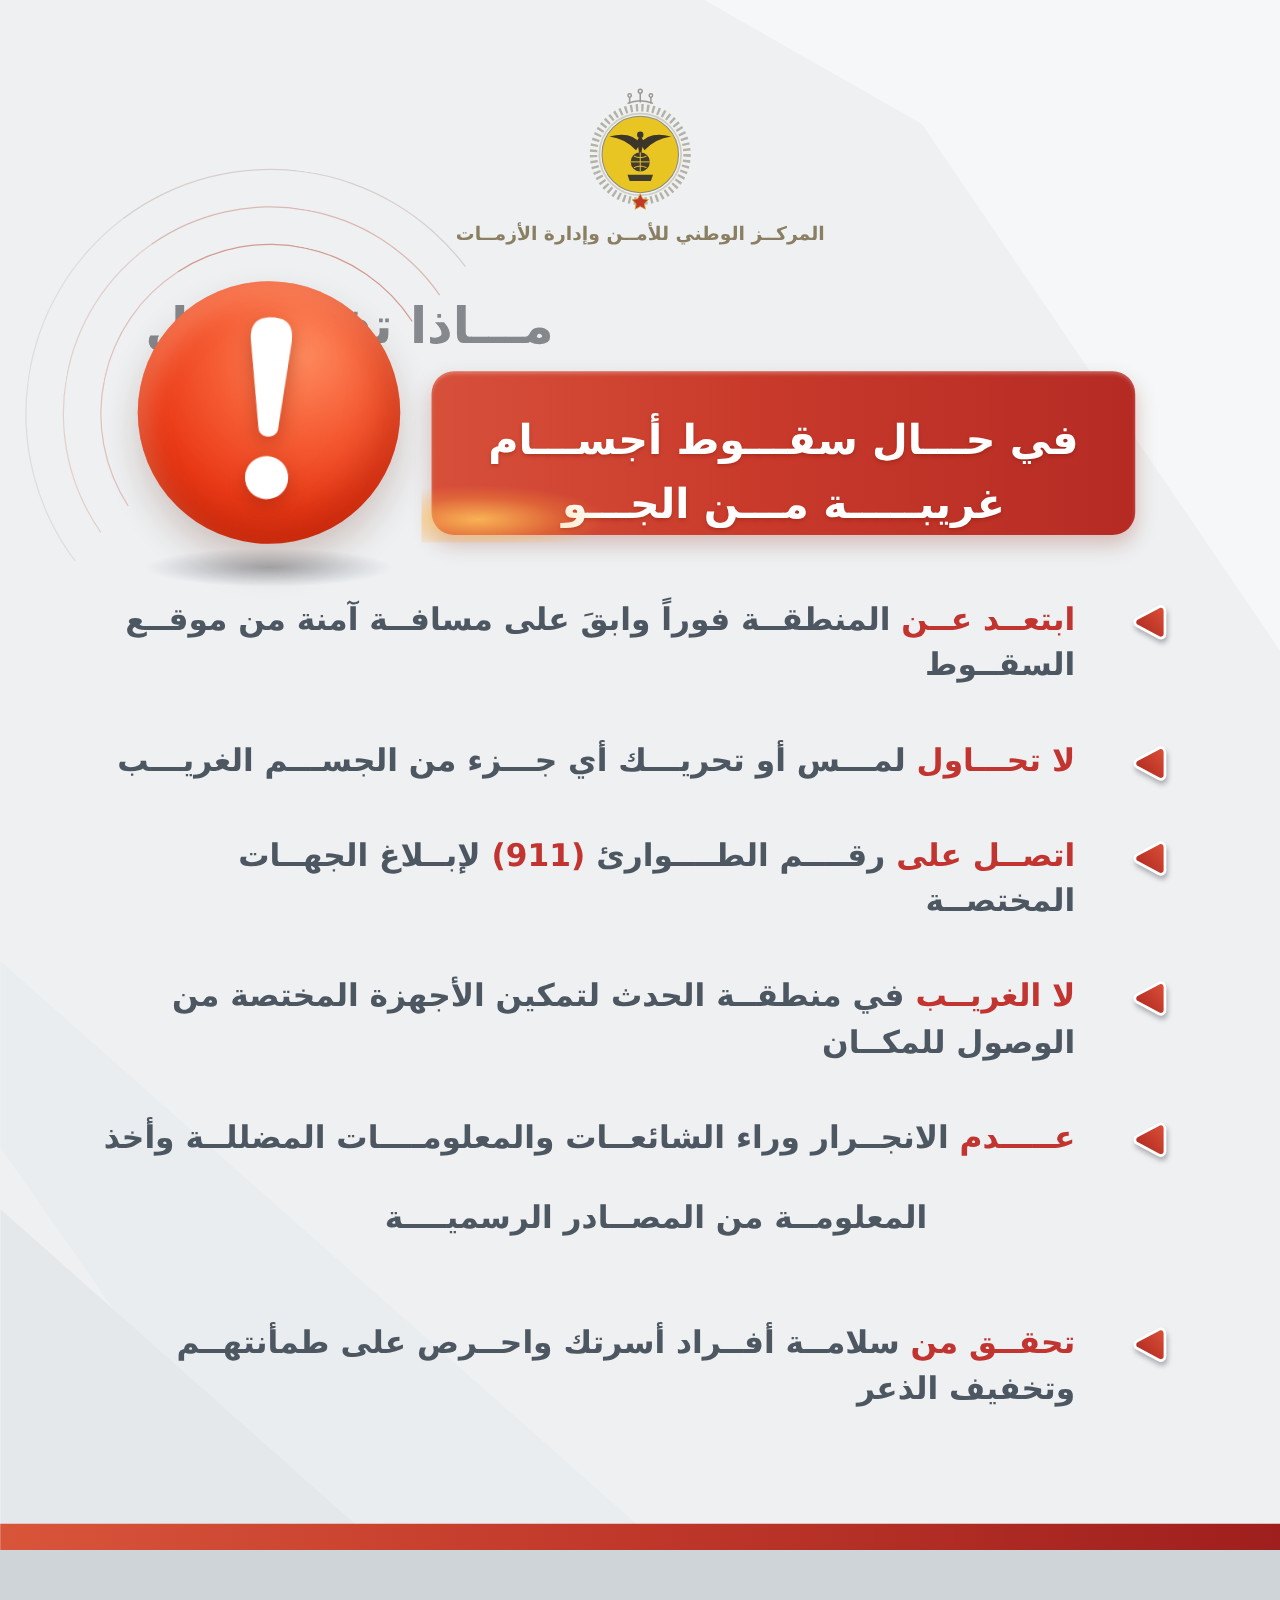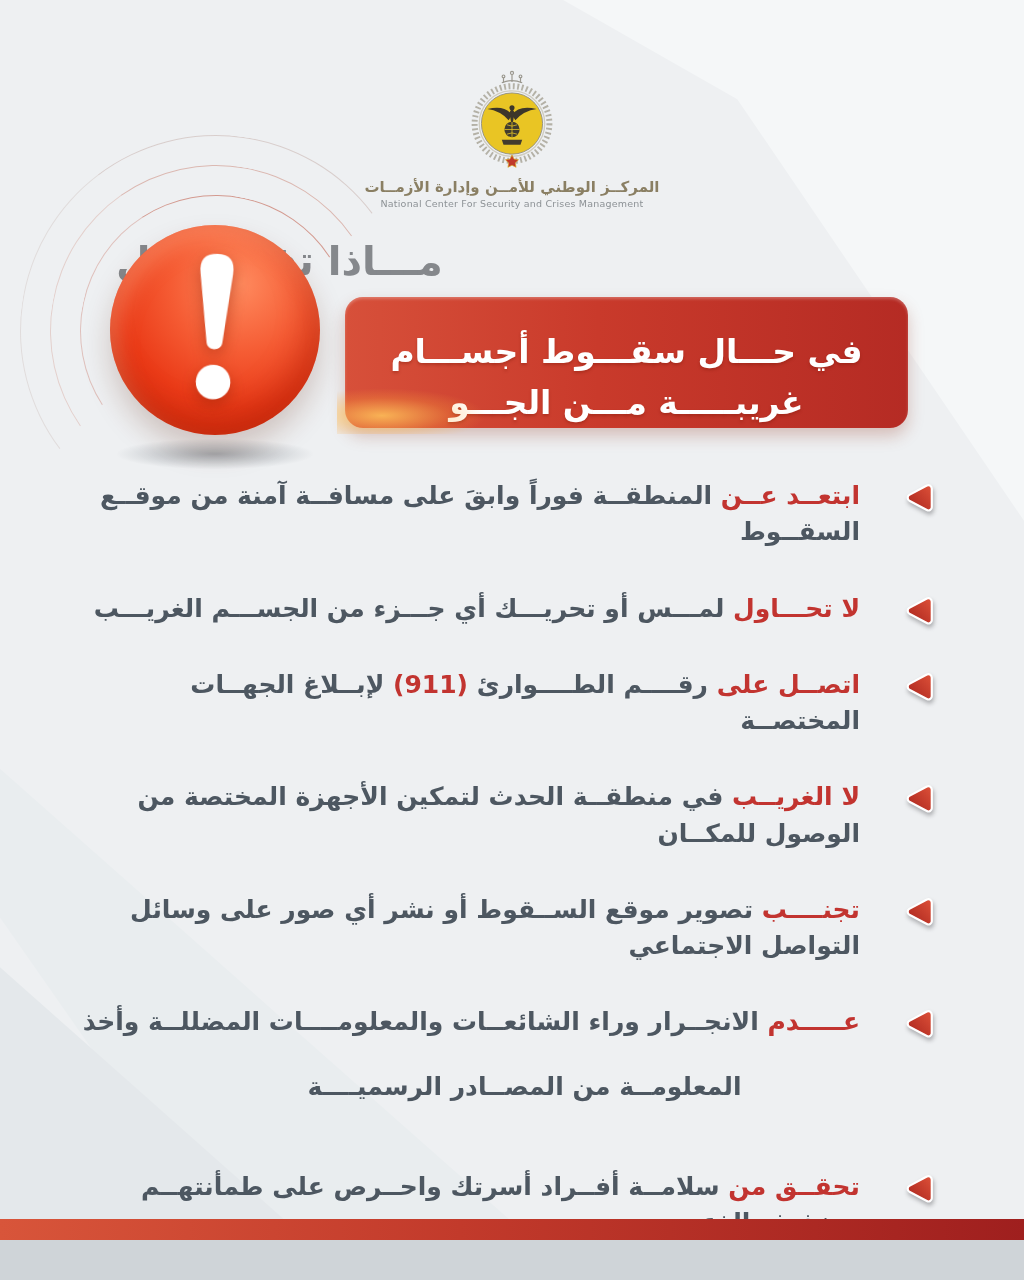--- a/index.html
+++ b/index.html
@@ -103,21 +103,20 @@
 
         <circle cx="60" cy="70" r="9" fill="#423c2e"></circle>
         <path d="M51 70 h18 M60 61 v18 M54 64.5 q6 3 12 0 M54 75.5 q6 -3 12 0" stroke="#e9c524" stroke-width=".9" fill="none"></path>
 
         <path d="M48 82 h24 l-2 6 h-20 z" fill="#423c2e"></path>
 
         <path d="M60 100 l2.4 4.8 5.3 .8 -3.8 3.7 .9 5.2 -4.8 -2.5 -4.8 2.5 .9 -5.2 -3.8 -3.7 5.3 -.8 Z" fill="#c0392b" stroke="#d8a92a" stroke-width=".8"></path>
       </svg>
     </div>
     <div class="org-ar">المركــز الوطني للأمــن وإدارة الأزمــات</div>
-    <div class="org-en">National Center For Security and Crises Management</div>
   </div>
 
   <div class="rings">
     <div class="ring ring3"></div>
       <div class="ring ring2"></div>
       <div class="ring ring1"></div>
   </div>
   <div class="alert-shadow"></div>
   <div class="alert-badge">
     <svg viewBox="0 0 60 160">
@@ -189,34 +188,20 @@
             <stop offset="0" stop-color="#de5138"></stop>
             <stop offset="1" stop-color="#a8241e"></stop>
           </linearGradient>
         </defs>
         <path d="M32.5 6 v20 c0 2.8 -3 4.5 -5.4 3.1 L8 18.9 c-2.4 -1.4 -2.4 -4.9 0 -6.3 L27.1 2.4 C29.5 1 32.5 2.7 32.5 6 Z" fill="url(#bgrad)" stroke="#ffffff" stroke-width="2.4" stroke-linejoin="round"></path>
       </svg>
     </span>
     <div class="item-text"><span class="lead">لا الغريــب </span><span>في منطقــة الحدث لتمكين الأجهزة المختصة من الوصول للمكــان</span></div>
   </div>
 
-  <div class="item">
-    <span class="bullet">
-      <svg viewBox="0 0 36 32" width="33" height="30">
-        <defs>
-          <linearGradient id="bgrad" x1="1" y1="0" x2="0" y2="1">
-            <stop offset="0" stop-color="#de5138"></stop>
-            <stop offset="1" stop-color="#a8241e"></stop>
-          </linearGradient>
-        </defs>
-        <path d="M32.5 6 v20 c0 2.8 -3 4.5 -5.4 3.1 L8 18.9 c-2.4 -1.4 -2.4 -4.9 0 -6.3 L27.1 2.4 C29.5 1 32.5 2.7 32.5 6 Z" fill="url(#bgrad)" stroke="#ffffff" stroke-width="2.4" stroke-linejoin="round"></path>
-      </svg>
-    </span>
-    <div class="item-text"><span class="lead">تجنــــب </span><span>تصوير موقع الســقوط أو نشر أي صور على وسائل التواصل الاجتماعي</span></div>
-  </div>
 
   <div class="item two-line">
     <span class="bullet">
       <svg viewBox="0 0 36 32" width="33" height="30">
         <defs>
           <linearGradient id="bgrad" x1="1" y1="0" x2="0" y2="1">
             <stop offset="0" stop-color="#de5138"></stop>
             <stop offset="1" stop-color="#a8241e"></stop>
           </linearGradient>
         </defs>

